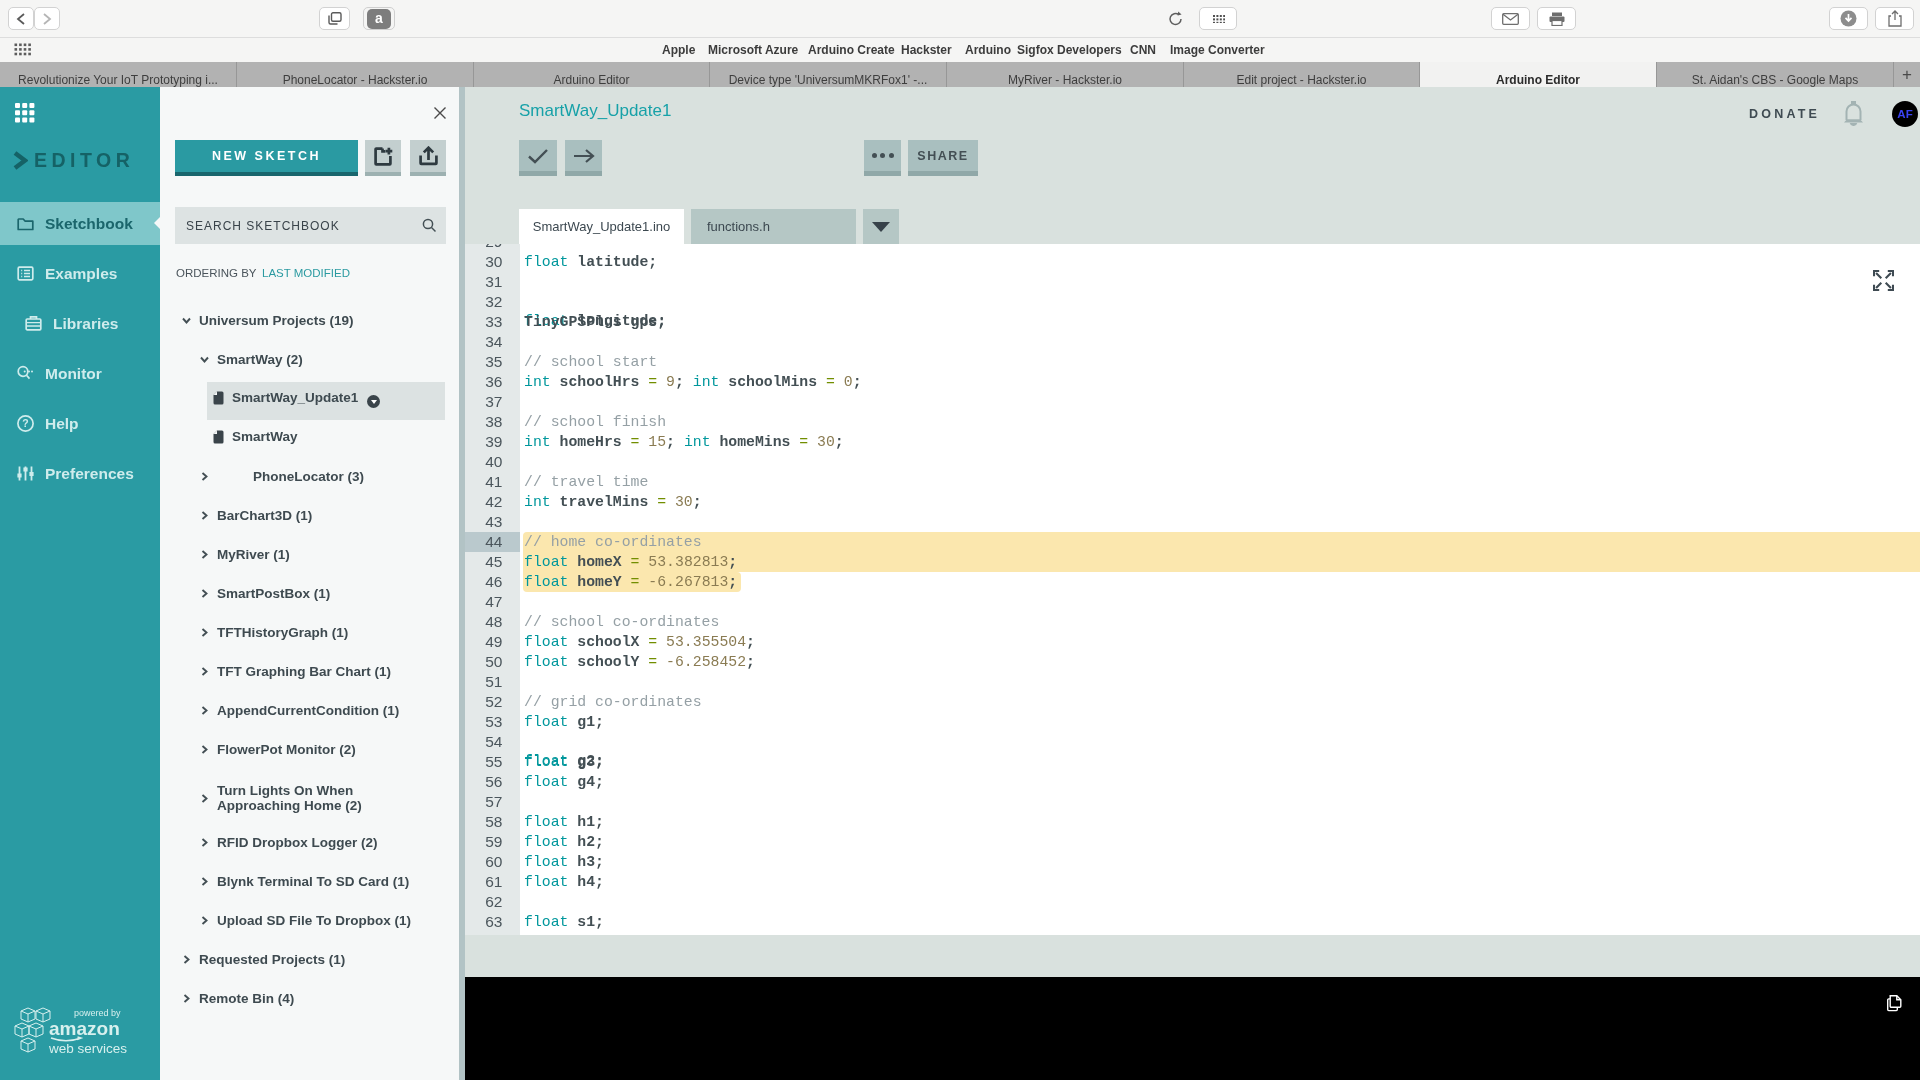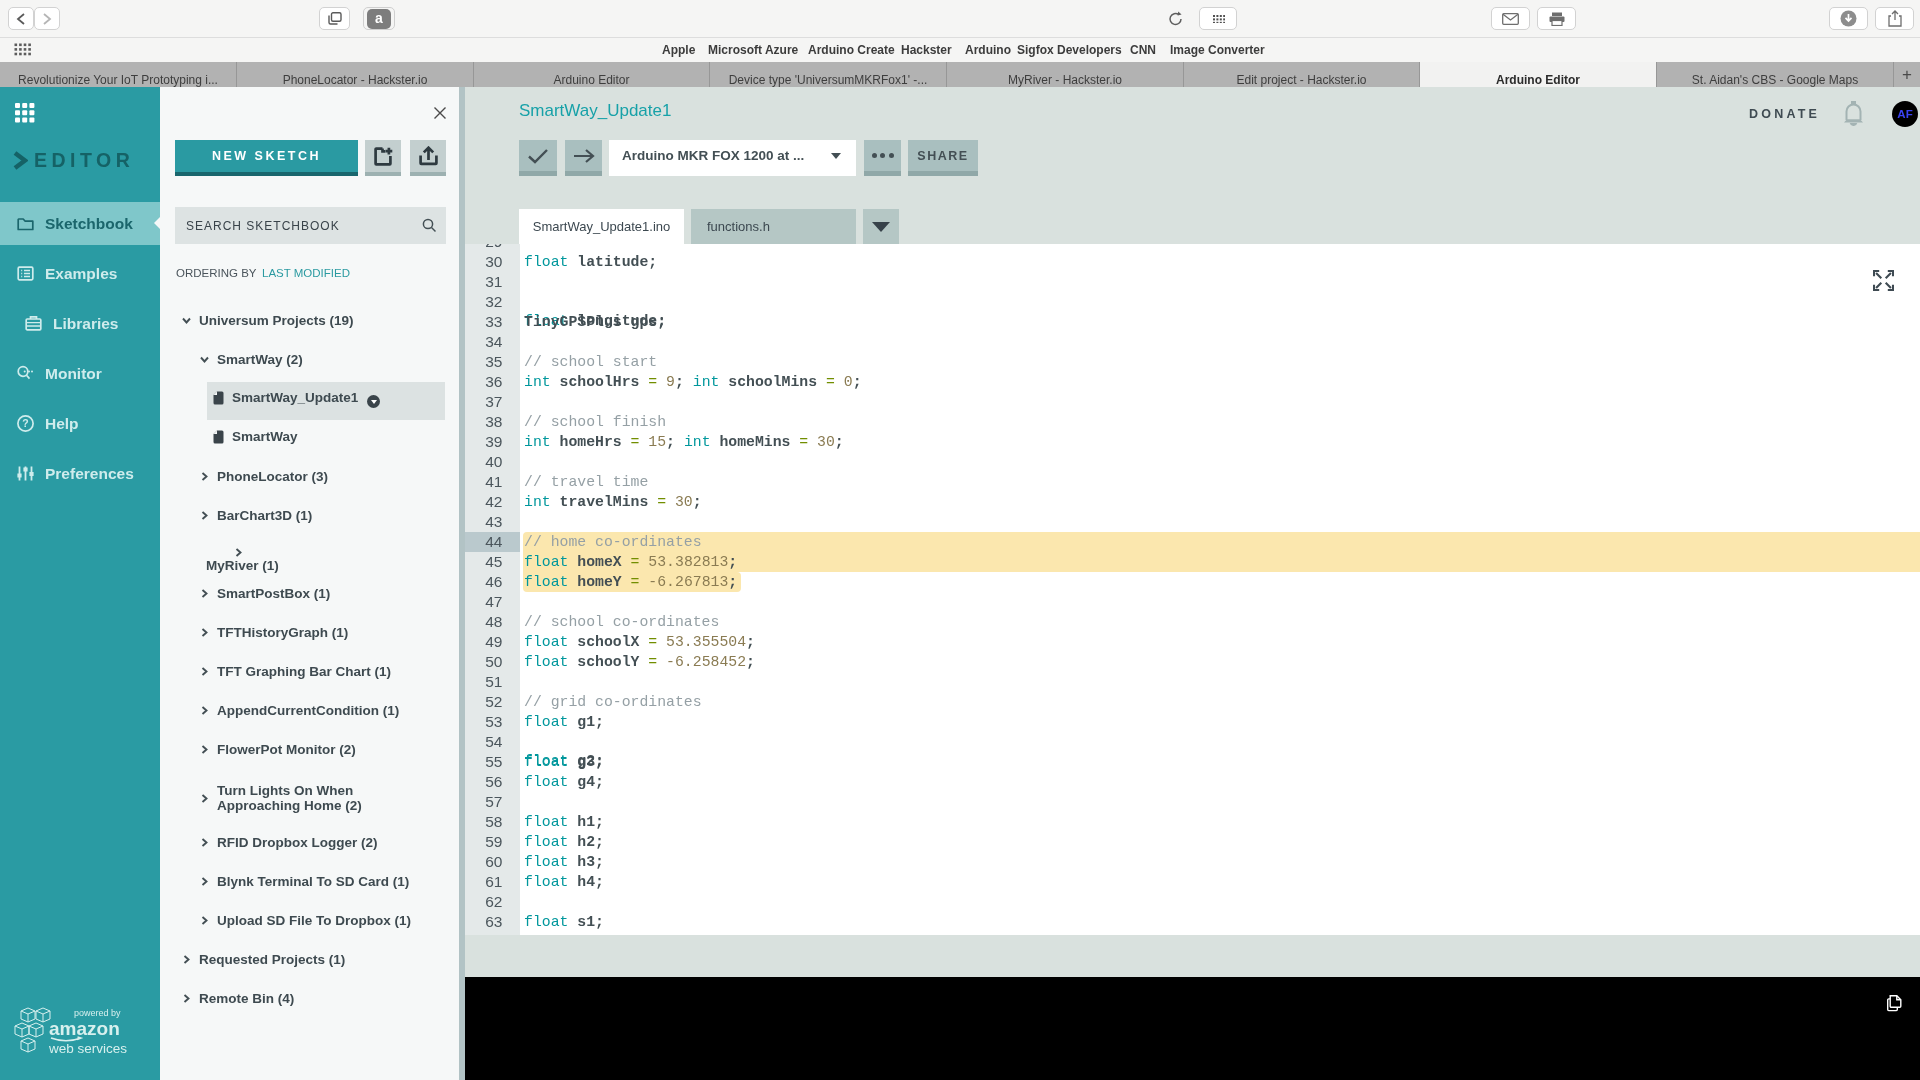--- a/index.html
+++ b/index.html
@@ -260,33 +260,33 @@
     </svg>
     <span style="margin-left:8px;">SmartWay_Update1</span>
   </div>
 <div class="trow" style="left:213px;top:429px;">
     <svg width="11" height="14" viewBox="0 0 11 14" style="flex:none;">
       <path d="M4 0.5 H9 a1.5 1.5 0 0 1 1.5 1.5 V12 a1.5 1.5 0 0 1 -1.5 1.5 H2 A1.5 1.5 0 0 1 0.5 12 V4 Z" fill="#3a444a"></path>
       <path d="M4 0.5 V4 H0.5 Z" fill="#f6f8f8"></path>
     </svg>
     <span style="margin-left:8px;">SmartWay</span>
   </div>
-<div class="trow" style="left:199px;top:469px;">
+<div class="trow" style="left:199px;top:469px;gap:36px;">
     <svg class="chev" viewBox="0 0 11 11">
       <path d="M3.5 2 L7.5 5.5 L3.5 9" stroke="#434f54" stroke-width="1.9" fill="none"></path>
     </svg>
     <span style="margin-left:7px;line-height:15px;">PhoneLocator (3)</span>
   </div>
 <div class="trow" style="left:199px;top:508px;">
     <svg class="chev" viewBox="0 0 11 11">
       <path d="M3.5 2 L7.5 5.5 L3.5 9" stroke="#434f54" stroke-width="1.9" fill="none"></path>
     </svg>
     <span style="margin-left:7px;line-height:15px;">BarChart3D (1)</span>
   </div>
-<div class="trow" style="left:199px;top:547px;flex-direction:column;">
+<div class="trow" style="left:199px;top:547px;">
     <svg class="chev" viewBox="0 0 11 11">
       <path d="M3.5 2 L7.5 5.5 L3.5 9" stroke="#434f54" stroke-width="1.9" fill="none"></path>
     </svg>
     <span style="margin-left:7px;line-height:15px;">MyRiver (1)</span>
   </div>
 <div class="trow" style="left:199px;top:586px;">
     <svg class="chev" viewBox="0 0 11 11">
       <path d="M3.5 2 L7.5 5.5 L3.5 9" stroke="#434f54" stroke-width="1.9" fill="none"></path>
     </svg>
     <span style="margin-left:7px;line-height:15px;">SmartPostBox (1)</span>
@@ -359,24 +359,20 @@
 <div class="a" style="left:54px;top:14px;font-size:17px;color:#17a1a8;">SmartWay_Update1</div>
 <div class="ebtn" style="left:54px;width:38px;">
       <svg width="22" height="16" viewBox="0 0 22 16">
         <path d="M2 8.5 L8 14 L20 2" stroke="#434f54" stroke-width="2.4" fill="none"></path>
       </svg>
     </div>
 <div class="ebtn" style="left:100px;width:37px;">
       <svg width="22" height="16" viewBox="0 0 22 16">
         <path d="M1 8 H19 M13 2 L20 8 L13 14" stroke="#434f54" stroke-width="2.2" fill="none"></path>
       </svg>
-    </div>
-<div class="ebtn" style="left:144px;width:247px;background:#fff;border-bottom:5px solid #fff;justify-content:flex-start;">
-      <span style="margin-left:13px;font-size:13.5px;font-weight:700;color:#434f54;">Arduino MKR FOX 1200 at ...</span>
-      <div style="position:absolute;right:15px;width:0;height:0;border-left:5.5px solid transparent;border-right:5.5px solid transparent;border-top:6.5px solid #434f54;"></div>
     </div>
 <div class="ebtn" style="left:399px;width:37px;">
       <div style="display:flex;gap:3.5px;">
         <i class="dt"></i>
         <i class="dt"></i>
         <i class="dt"></i>
       </div>
     </div>
 <div class="ebtn" style="left:443px;width:70px;font-size:12.5px;font-weight:700;letter-spacing:1.5px;color:#434f54;">SHARE</div>
 <div class="etab" style="left:54px;width:165px;background:#fff;">SmartWay_Update1.ino</div>

